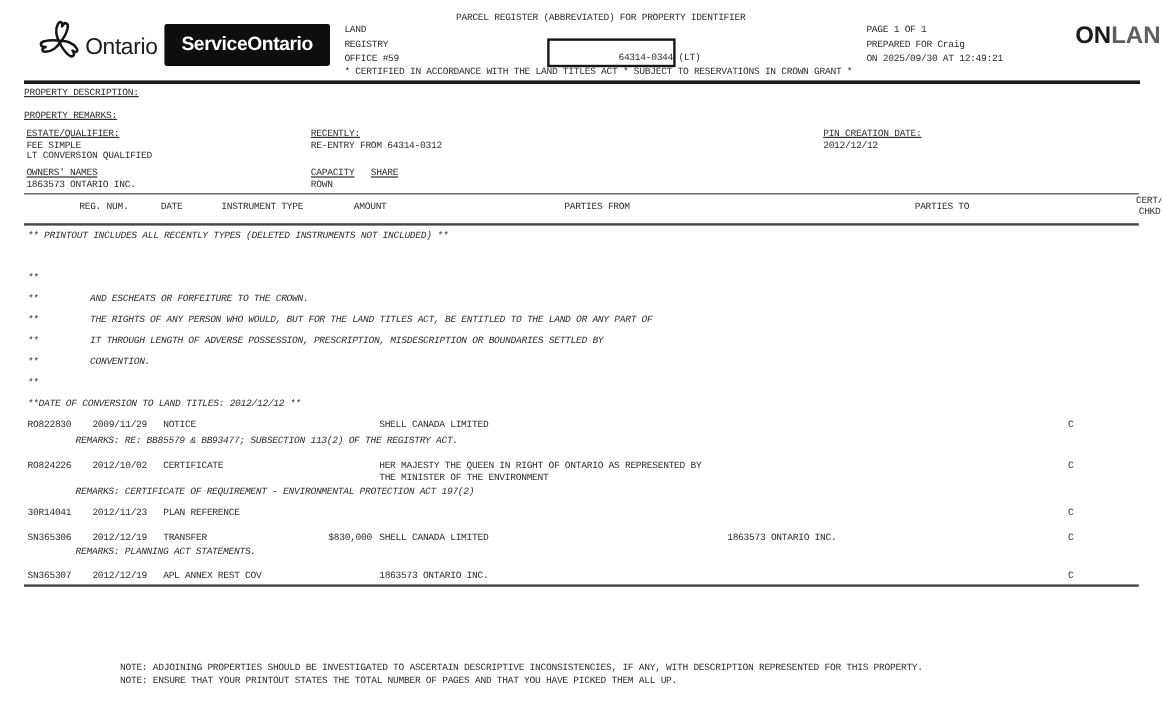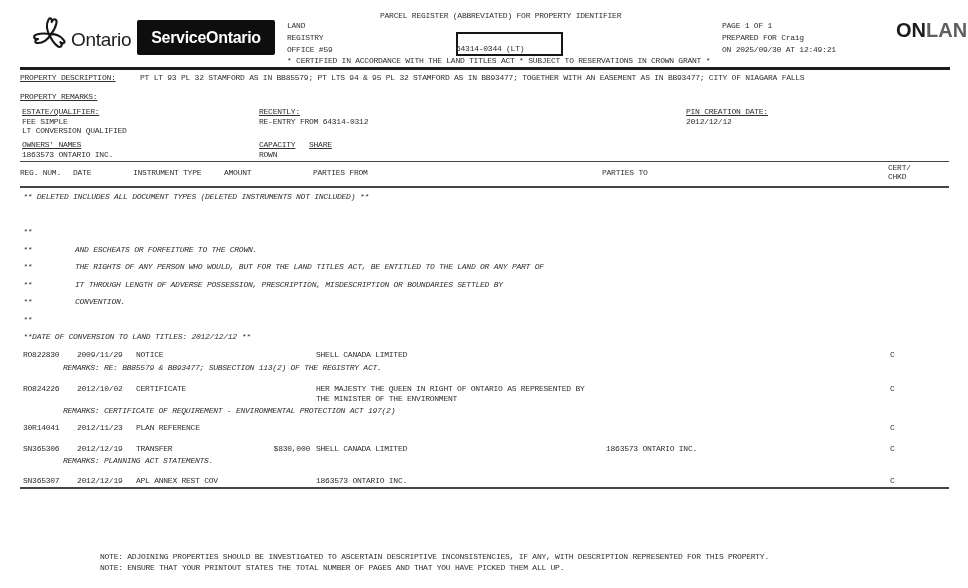--- a/index.html
+++ b/index.html
@@ -4,21 +4,21 @@
 <style>
   html,body{margin:0;padding:0;background:#ffffff;}
   .page{
     position:relative;width:968px;height:588px;background:#ffffff;overflow:hidden;
     font-family:"Liberation Mono","DejaVu Sans Mono",monospace;
     font-size:8px;line-height:9px;letter-spacing:-0.25px;color:#2f2f2f;
   }
   .abs{position:absolute;white-space:pre;}
   .u{text-decoration:underline;}
   .it{font-style:italic;}
-  .ctr{text-align:left;}
+  .ctr{text-align:center;padding-left:40px;}
   .rt{text-align:right;}
   .vline,.hline{position:absolute;background:#454545;}
   .so-box{
     position:absolute;left:137px;top:20px;width:138px;height:35px;background:#0e0e0e;
     color:#ffffff;font-family:"Liberation Sans",sans-serif;font-weight:bold;font-size:16px;
     line-height:35px;text-align:center;letter-spacing:-0.3px;border-radius:2px;
   }
   .ont-word{position:absolute;left:71px;top:30px;font-family:"Liberation Sans",sans-serif;
     font-size:19px;font-weight:500;color:#1d1d1d;letter-spacing:-0.3px;line-height:20px;}
   .onland{position:absolute;left:876px;top:19px;font-family:"Liberation Sans",sans-serif;
@@ -59,21 +59,20 @@
 
   <div class="abs" style="left:722px;top:21px">PAGE 1 OF 1</div>
   <div class="abs" style="left:722px;top:33px">PREPARED FOR Craig</div>
   <div class="abs" style="left:722px;top:45px">ON 2025/09/30 AT 12:49:21</div>
 
   <div class="onland"><span class="on">ON</span><span class="land">LAND</span></div>
 
   <div class="thick-rule"></div>
 
   <div class="abs u" style="left:20px;top:73px">PROPERTY DESCRIPTION:</div>
-  <div class="abs" style="left:140px;top:73px">PT LT 93 PL 32 STAMFORD AS IN BB85579; PT LTS 94 &amp; 95 PL 32 STAMFORD AS IN BB93477; TOGETHER WITH AN EASEMENT AS IN BB93477; CITY OF NIAGARA FALLS</div>
 
   <div class="abs u" style="left:20px;top:92px">PROPERTY REMARKS:</div>
 
   <div class="abs u" style="left:22px;top:107px">ESTATE/QUALIFIER:</div>
   <div class="abs u" style="left:259px;top:107px">RECENTLY:</div>
   <div class="abs u" style="left:686px;top:107px">PIN CREATION DATE:</div>
 
   <div class="abs" style="left:22px;top:117px">FEE SIMPLE</div>
   <div class="abs" style="left:22px;top:126px">LT CONVERSION QUALIFIED</div>
   <div class="abs" style="left:259px;top:117px">RE-ENTRY FROM 64314-0312</div>
@@ -99,21 +98,21 @@
 
   <div class="abs ctr" style="left:20px;top:168px;width:53px">REG. NUM.</div>
   <div class="abs ctr" style="left:73px;top:168px;width:60px">DATE</div>
   <div class="abs ctr" style="left:133px;top:168px;width:91px">INSTRUMENT TYPE</div>
   <div class="abs ctr" style="left:224px;top:168px;width:89px">AMOUNT</div>
   <div class="abs ctr" style="left:313px;top:168px;width:289px">PARTIES FROM</div>
   <div class="abs ctr" style="left:602px;top:168px;width:286px">PARTIES TO</div>
   <div class="abs ctr" style="left:888px;top:163px;width:60px">CERT/</div>
   <div class="abs ctr" style="left:888px;top:172px;width:60px">CHKD</div>
 
-  <div class="abs it" style="left:23px;top:192px">** DELETED INCLUDES ALL DOCUMENT TYPES (DELETED INSTRUMENTS NOT INCLUDED) **</div>
+  <div class="abs it" style="left:23px;top:192px">** PRINTOUT INCLUDES ALL RECENTLY TYPES (DELETED INSTRUMENTS NOT INCLUDED) **</div>
   <div class="abs it" style="left:23px;top:227px">**</div>
   <div class="abs it" style="left:23px;top:245px">**</div>
   <div class="abs it" style="left:75px;top:245px">AND ESCHEATS OR FORFEITURE TO THE CROWN.</div>
   <div class="abs it" style="left:23px;top:262px">**</div>
   <div class="abs it" style="left:75px;top:262px">THE RIGHTS OF ANY PERSON WHO WOULD, BUT FOR THE LAND TITLES ACT, BE ENTITLED TO THE LAND OR ANY PART OF</div>
   <div class="abs it" style="left:23px;top:280px">**</div>
   <div class="abs it" style="left:75px;top:280px">IT THROUGH LENGTH OF ADVERSE POSSESSION, PRESCRIPTION, MISDESCRIPTION OR BOUNDARIES SETTLED BY</div>
   <div class="abs it" style="left:23px;top:297px">**</div>
   <div class="abs it" style="left:75px;top:297px">CONVENTION.</div>
   <div class="abs it" style="left:23px;top:315px">**</div>

